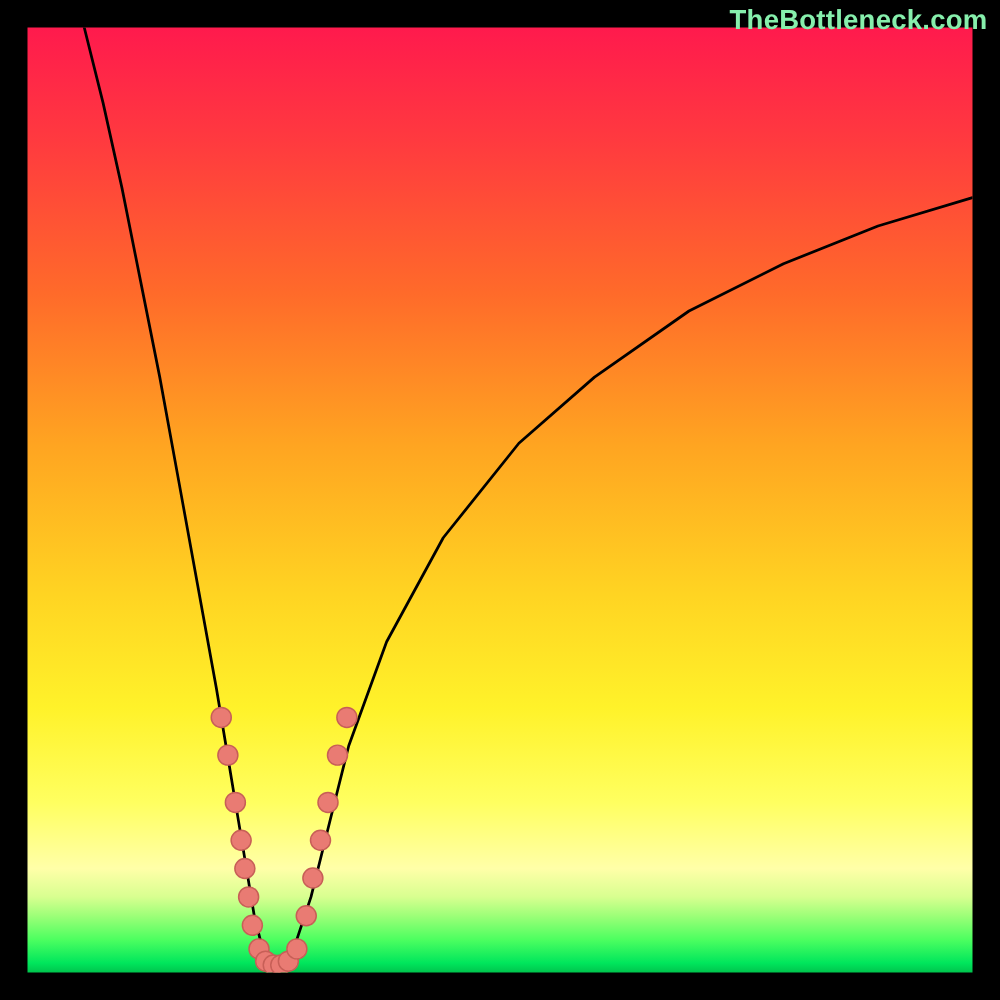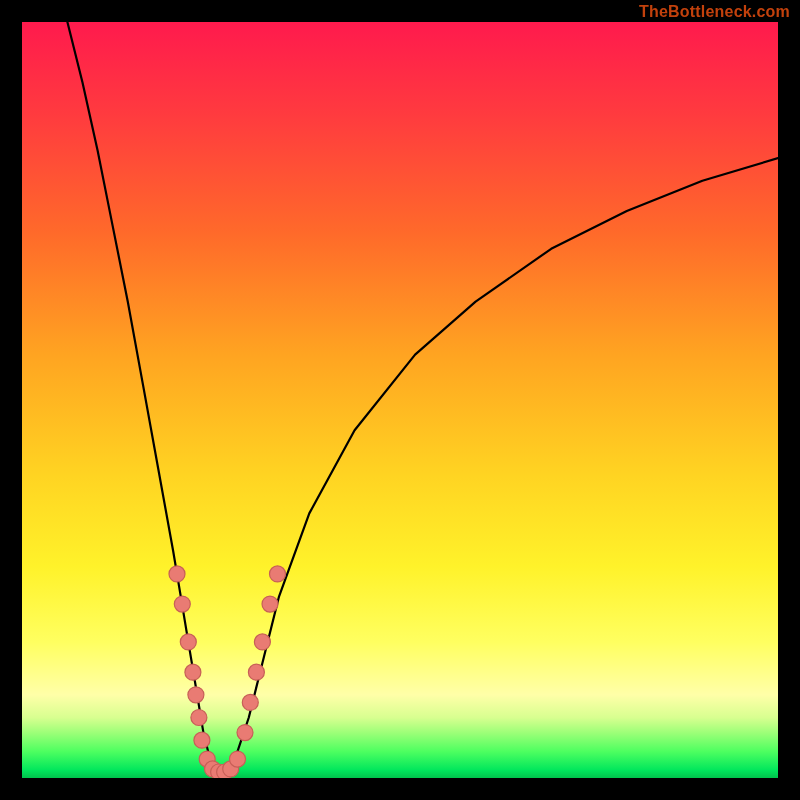--- a/index.html
+++ b/index.html
@@ -37,23 +37,23 @@
       #d8ff90 92%,
       #9dff78 94%,
       #4dff60 96.5%,
       #00e65c 99%,
       #00c44d 100%);
   }
   .watermark {
     position: absolute;
     top: 3px;
     right: 10px;
-    font-size: 16px;
+    font-size: 22px;
     font-weight: 600;
-    color: #c2410c;
+    color: #86efac;
     letter-spacing: 0.2px;
     user-select: none;
   }
   svg.curve {
     position: absolute;
     top: 0;
     left: 0;
     width: 756px;
     height: 756px;
   }

